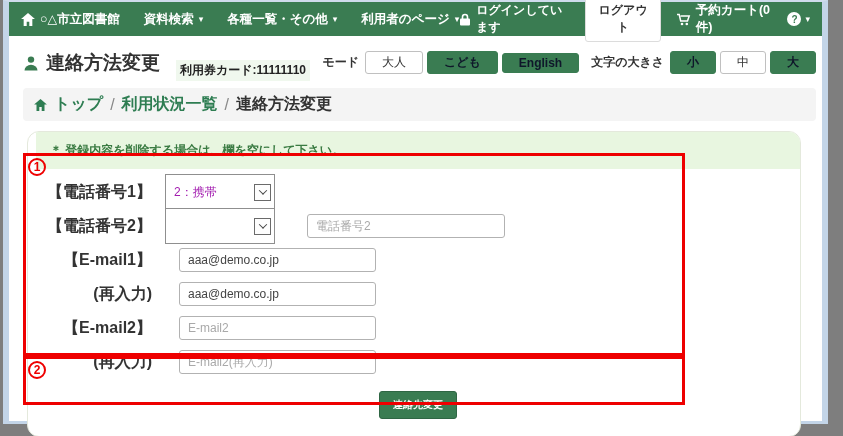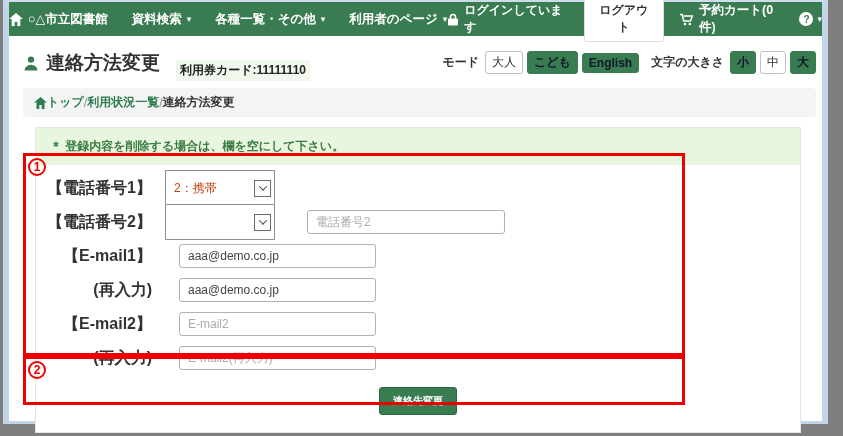--- a/index.html
+++ b/index.html
@@ -11,21 +11,21 @@
   }
   .window {
     position:absolute; left:3px; top:0; width:825px; height:424px;
     background:#ffffff;
     border-left:6px solid #c3d5e8; border-right:6px solid #c3d5e8;
     border-top:2px solid #cfdcec; border-bottom:3px solid #c3d5e8;
   }
   
   .navbar {
     height:34px; background:#3a7c52; display:flex; align-items:center;
-    padding:0 0; color:#fff;
+    padding:0 12px; color:#fff;
   }
   .nav-left { display:flex; align-items:center; gap:24px; }
   .nav-item { font-size:12.5px; font-weight:bold; color:#fff; display:flex; align-items:center; gap:5px; cursor:pointer; white-space:nowrap; }
   .caret { font-size:9px; color:#fff; }
   .nav-right { margin-left:auto; display:flex; align-items:center; gap:15px; }
   .login-status { font-size:12px; font-weight:bold; display:flex; align-items:center; gap:5px; }
   .logout-btn {
     background:#fff; color:#333; font-size:12px; padding:5px 10px;
     border-radius:3px; border:1px solid #dcdcdc; cursor:pointer; font-weight:bold;
   }
@@ -35,48 +35,48 @@
     width:14px; height:14px; border-radius:50%; background:#fff; color:#3a7c52;
     font-size:10px; font-weight:bold; display:flex; align-items:center; justify-content:center;
   }
   
   .page-head { display:flex; align-items:center; margin:8px 6px 0 14px; }
   .title-wrap { display:flex; align-items:center; gap:7px; }
   .page-title { font-size:19px; font-weight:bold; color:#333; }
   .card-badge { font-size:12px; font-weight:bold; color:#222; background:#f0f8ee; padding:2px 4px; margin-left:9px; margin-top:16px; }
   .mode-wrap { margin-left:auto; display:flex; align-items:center; gap:4px; font-size:12px; color:#333; }
   .mode-label { font-weight:bold; margin-right:2px; }
-  .chip { font-size:12px; padding:2px 6px; border-radius:3px; cursor:pointer; white-space:nowrap; }
+  .chip { font-size:12px; padding:2px 16px; border-radius:3px; cursor:pointer; white-space:nowrap; }
   .chip-white { background:#fff; color:#333; border:1px solid #c0c0c0; }
   .chip-green { background:#3a7c52; color:#0f172a; border:1px solid #3a7c52; font-weight:bold; }
   .gap-l { margin-left:8px; }
   
   .breadcrumb {
     margin:7px 6px 0 14px; background:#f4f4f4; border-radius:4px;
-    padding:6px 11px; font-size:12px; color:#666;
-    display:flex; align-items:center; 
+    padding:6px 11px; font-size:16px; color:#666;
+    display:flex; align-items:center; gap:7px;
   }
   .crumb-link { color:#2e7d52; cursor:pointer; font-weight:bold; }
   .crumb-current { color:#333; font-weight:bold; }
   .crumb-sep { color:#888; }
   
   .card {
-    margin:10px 21px 0 26px; border:1px solid #e4e9dc; border-radius:0;
-    height:306px; overflow:hidden; background:#fff;
+    margin:10px 21px 0 18px; border:1px solid #e4e9dc; border-radius:12px;
+    height:306px; overflow:hidden; background:#fff;padding-left:8px;
   }
   .notice {
     background:#e8f6e0; padding:10px 14px; font-size:12px; font-weight:bold; color:#3a7b42;
   }
   .form-body { padding-top:10px; }
   .frow { display:flex; align-items:center; height:26px; margin-bottom:8px; }
   .flabel { width:116px; text-align:right; font-size:16px; font-weight:bold; color:#333; }
   .fselect {
     margin-left:13px; width:110px; height:36px; border:1px solid #8f8f8f; background:#fff;
     display:flex; align-items:center; justify-content:space-between;
-    padding:0 3px 0 8px; font-size:12px; color:#c2410c; cursor:pointer;
+    padding:0 3px 0 8px; font-size:12px; color:#a21caf; cursor:pointer;
   }
   .arrowbox {
     width:17px; height:17px; border:1px solid #6a6a6a; background:#fdfdfd;
     display:flex; align-items:center; justify-content:center;
   }
   .chev { width:6px; height:6px; border-right:1.5px solid #444; border-bottom:1.5px solid #444; transform:rotate(45deg) translate(-1px,-1px); }
   .finput {
     height:24px; border:1px solid #b2b2b2; border-radius:3px; font-size:12px; color:#444;
     padding:0 8px; outline:none; font-family:"Liberation Sans","DejaVu Sans",sans-serif;
   }

